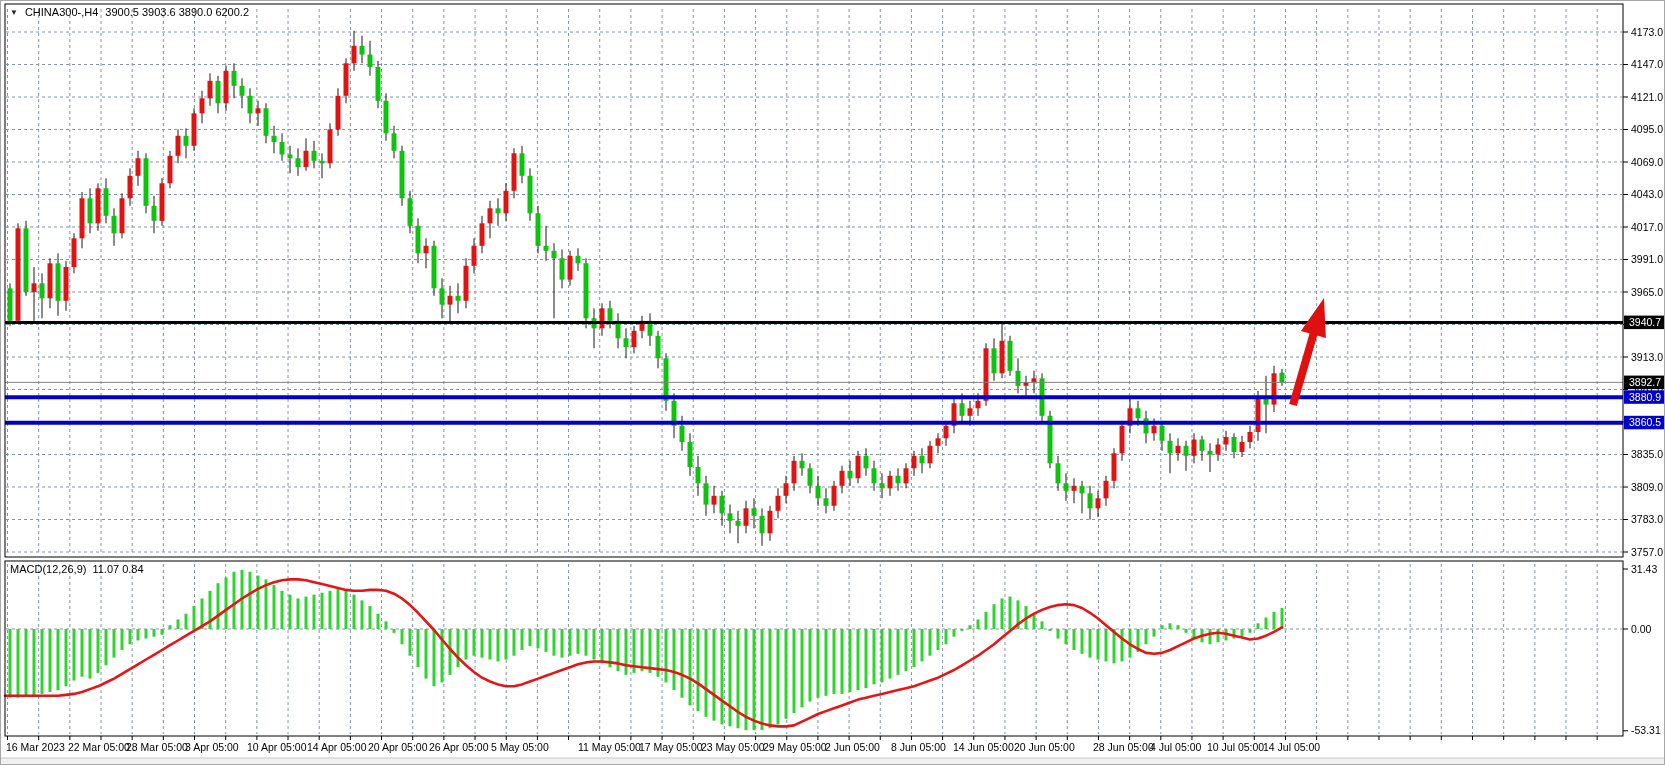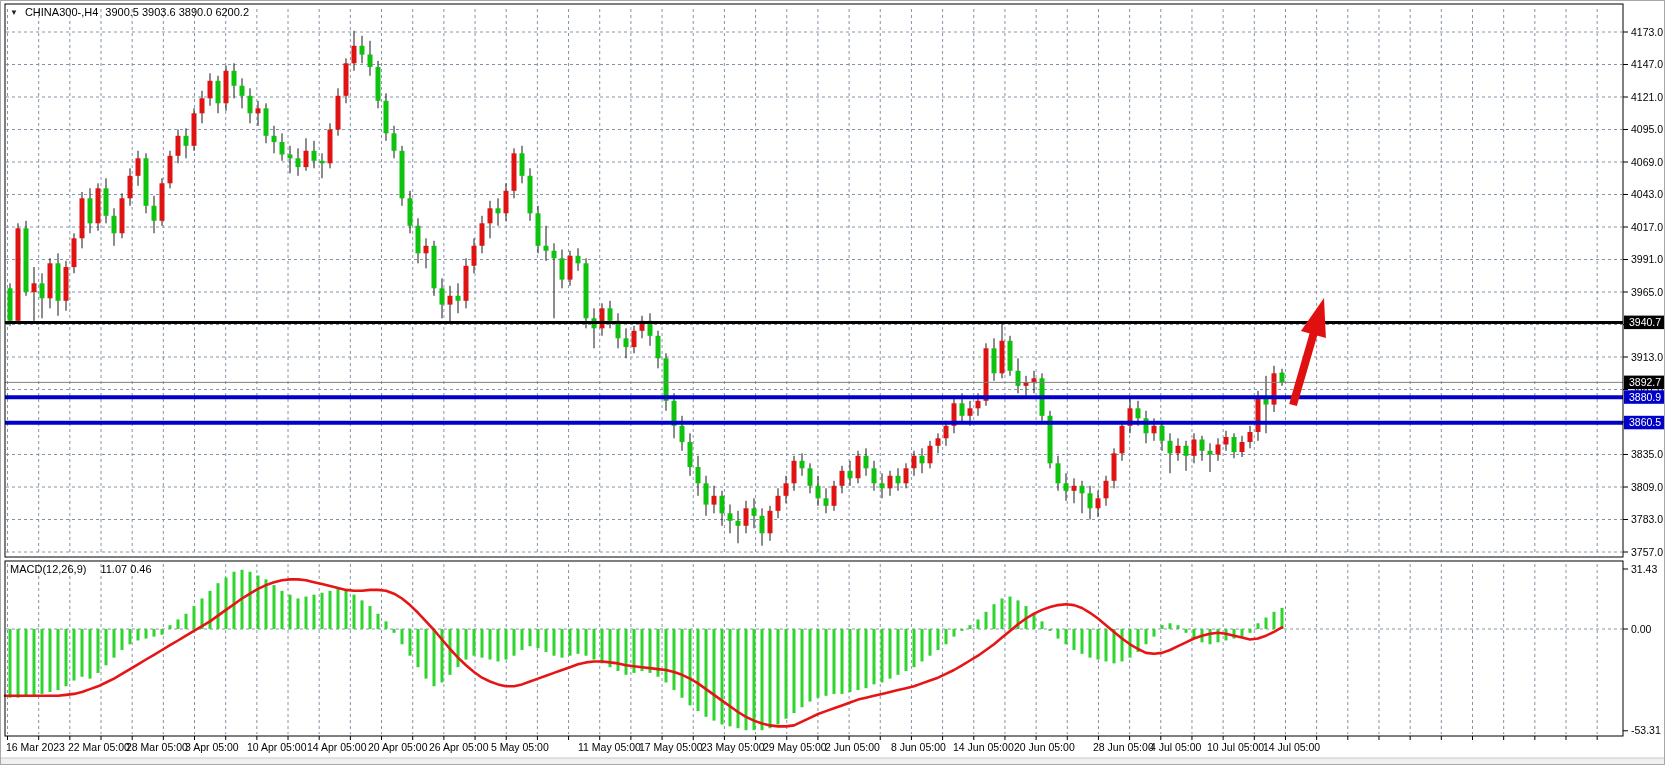--- a/index.html
+++ b/index.html
@@ -9,21 +9,21 @@
     font-family:"Liberation Sans",sans-serif;
     background:#ffffff;
     overflow:hidden;
     box-sizing:border-box;
     border:1px solid #a8a8a8;
   }
   #chart-svg-holder{position:absolute;left:0;top:0;width:1665px;height:765px;}
   .overlay{position:absolute;color:#000;font-size:11px;line-height:13px;white-space:nowrap;}
   #title-row{left:9px;top:5px;display:flex;align-items:center;gap:7px;}
   #symbol-dropdown{font-size:8px;color:#222;cursor:pointer;}
-  #macd-label-row{left:9px;top:562px;display:flex;gap:14px;}
+  #macd-label-row{left:9px;top:562px;display:flex;gap:6px;}
 </style>
 </head>
 <body>
 
 <div id="terminal">
   <div id="chart-svg-holder"><svg width="1665" height="765" viewBox="0 0 1665 765" xmlns="http://www.w3.org/2000/svg" font-family="Liberation Sans, sans-serif">
         <rect x="0" y="0" width="1665" height="765" fill="#ffffff"></rect>
         <g stroke="#8494a8" stroke-width="1" stroke-dasharray="3 3">
           <line x1="6.5" y1="8" x2="6.5" y2="554"></line>
           <line x1="6.5" y1="563" x2="6.5" y2="733"></line>
@@ -781,15 +781,15 @@
       </svg></div>
 
   <div id="title-row" class="overlay">
     <span id="symbol-dropdown">▼</span>
     <span>CHINA300-,H4</span>
     <span>3900.5 3903.6 3890.0 6200.2</span>
   </div>
 
   <div id="macd-label-row" class="overlay">
     <span>MACD(12,26,9)</span>
-    <span>11.07 0.46</span>
+    <span>11.07 0.84</span>
   </div>
 </div>
 
 </body></html>

